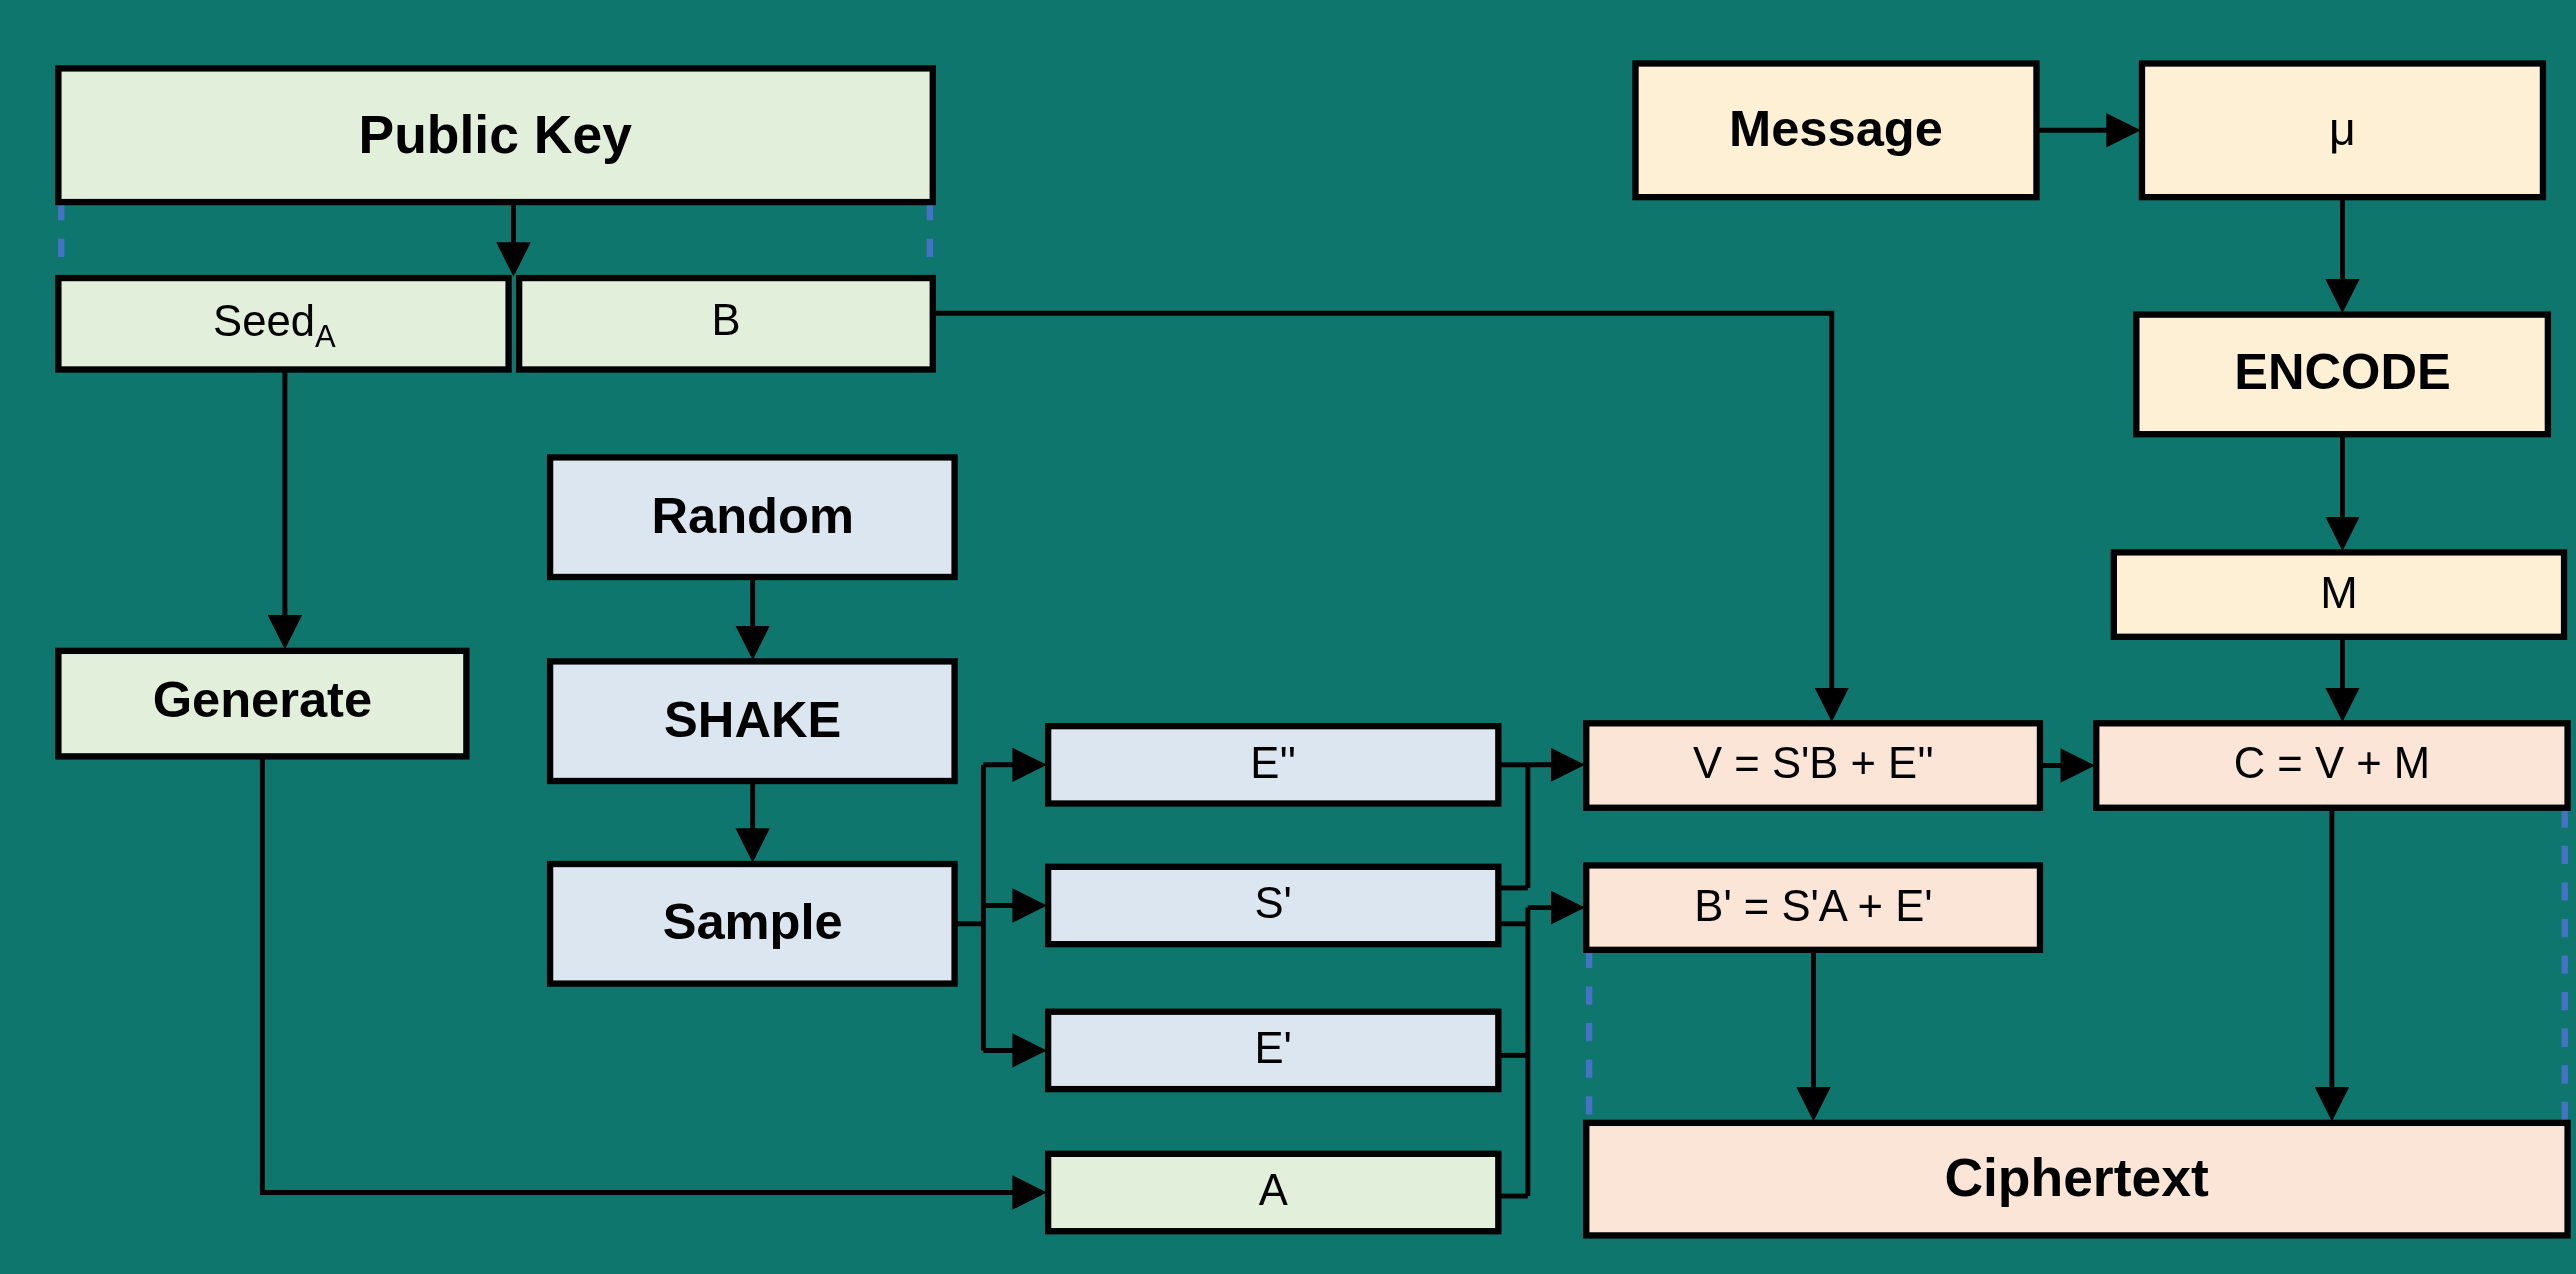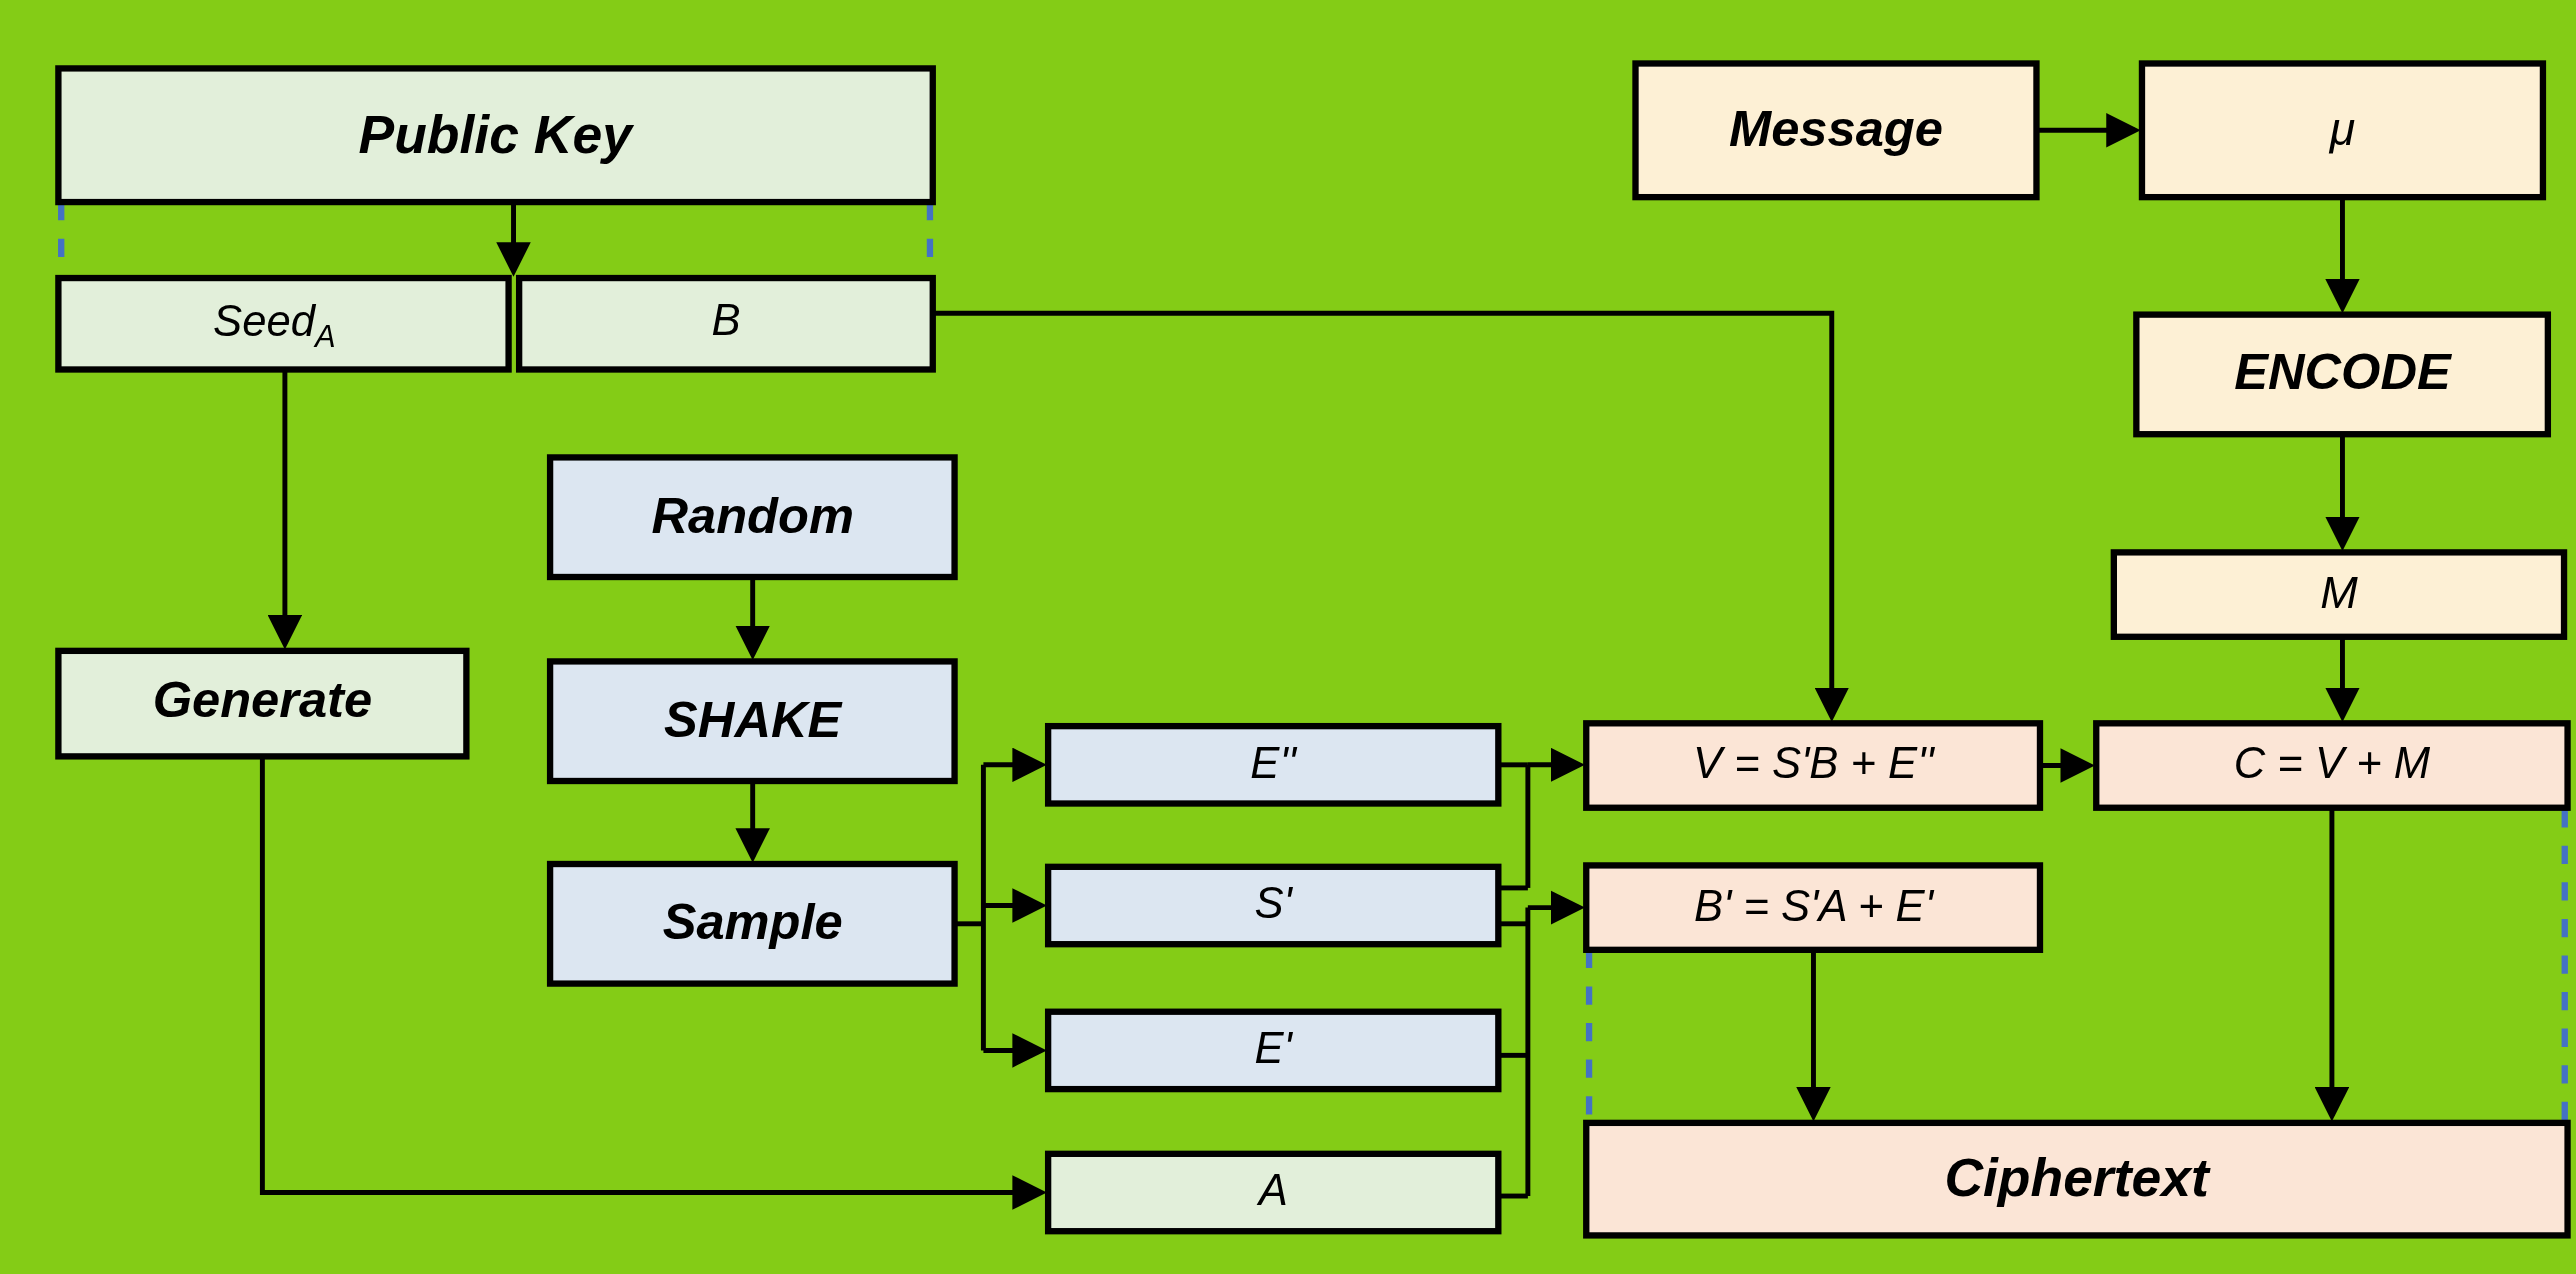--- a/index.html
+++ b/index.html
@@ -10,22 +10,21 @@
   body {
     width: 2576px;
     height: 1275px;
     font-family: "Liberation Sans", sans-serif;
     overflow: hidden;
   }
   #diagram-root {
     position: relative;
     width: 2576px;
     height: 1275px;
-    background: #84cc16;
-    font-style: italic;
+    background: #0f766e;
   }
   svg#flow-svg {
     position: absolute;
     left: 0;
     top: 0;
     width: 2576px;
     height: 1275px;
     display: block;
   }
   .node-rect {

